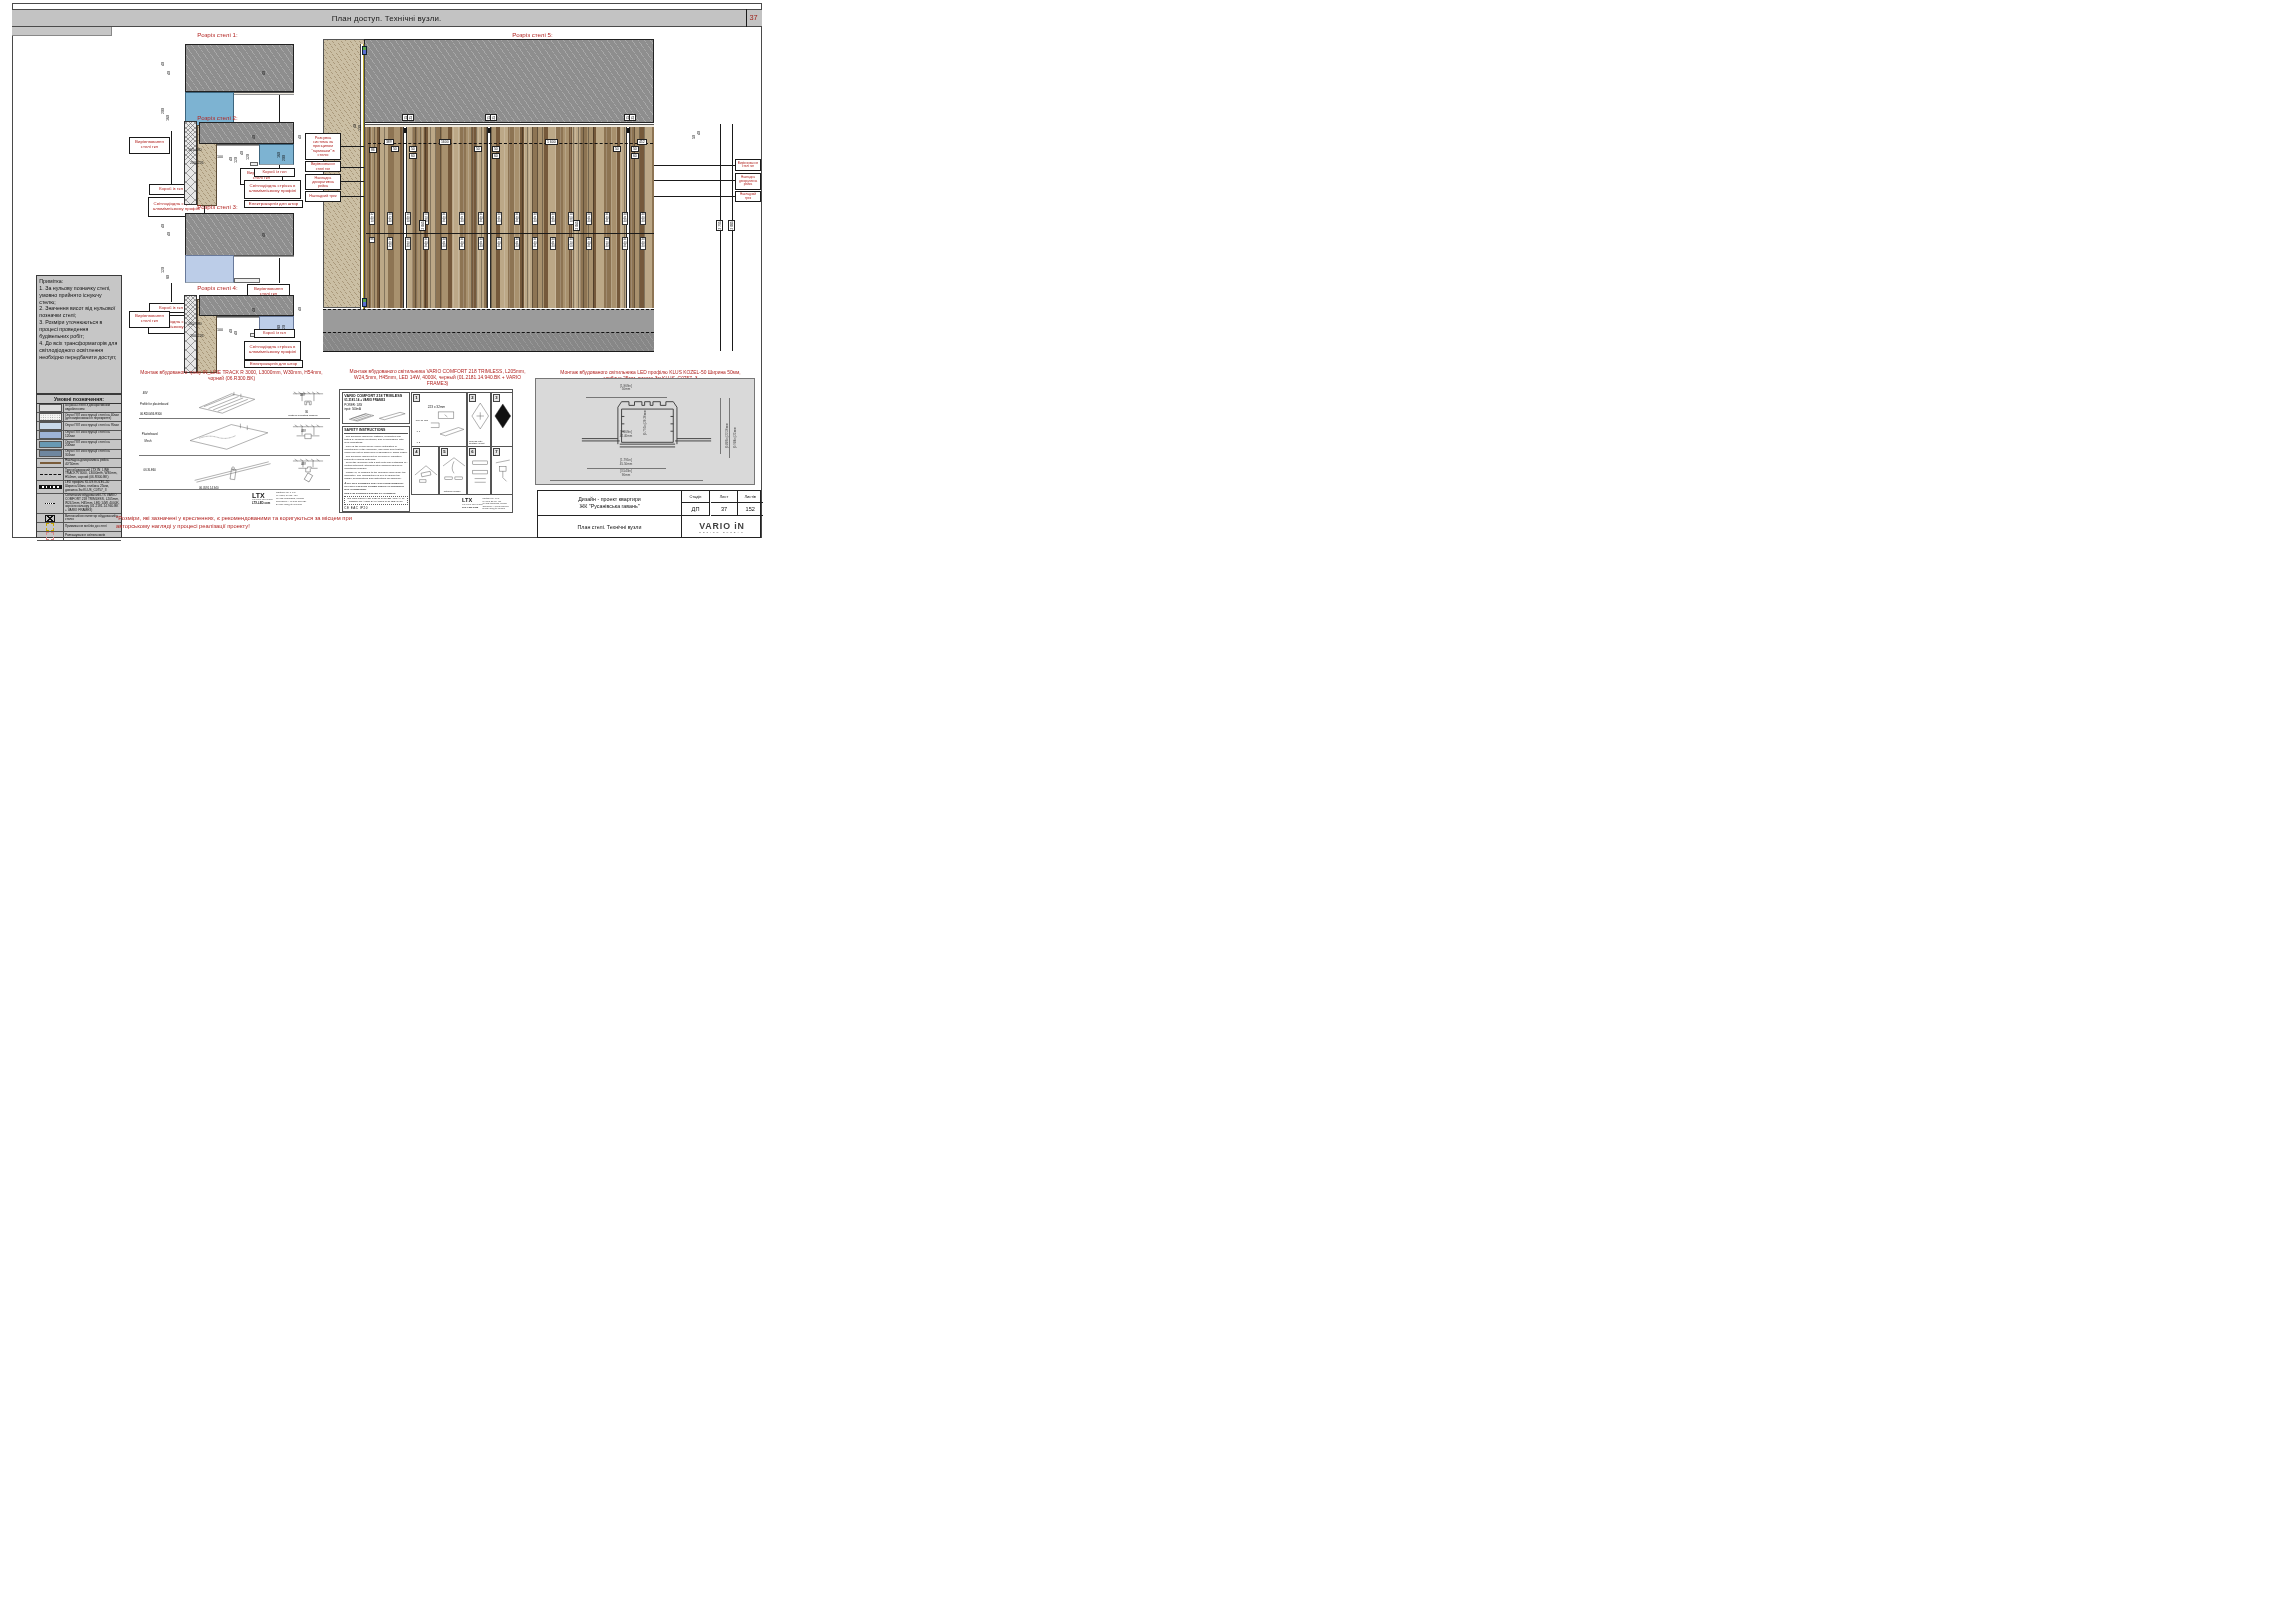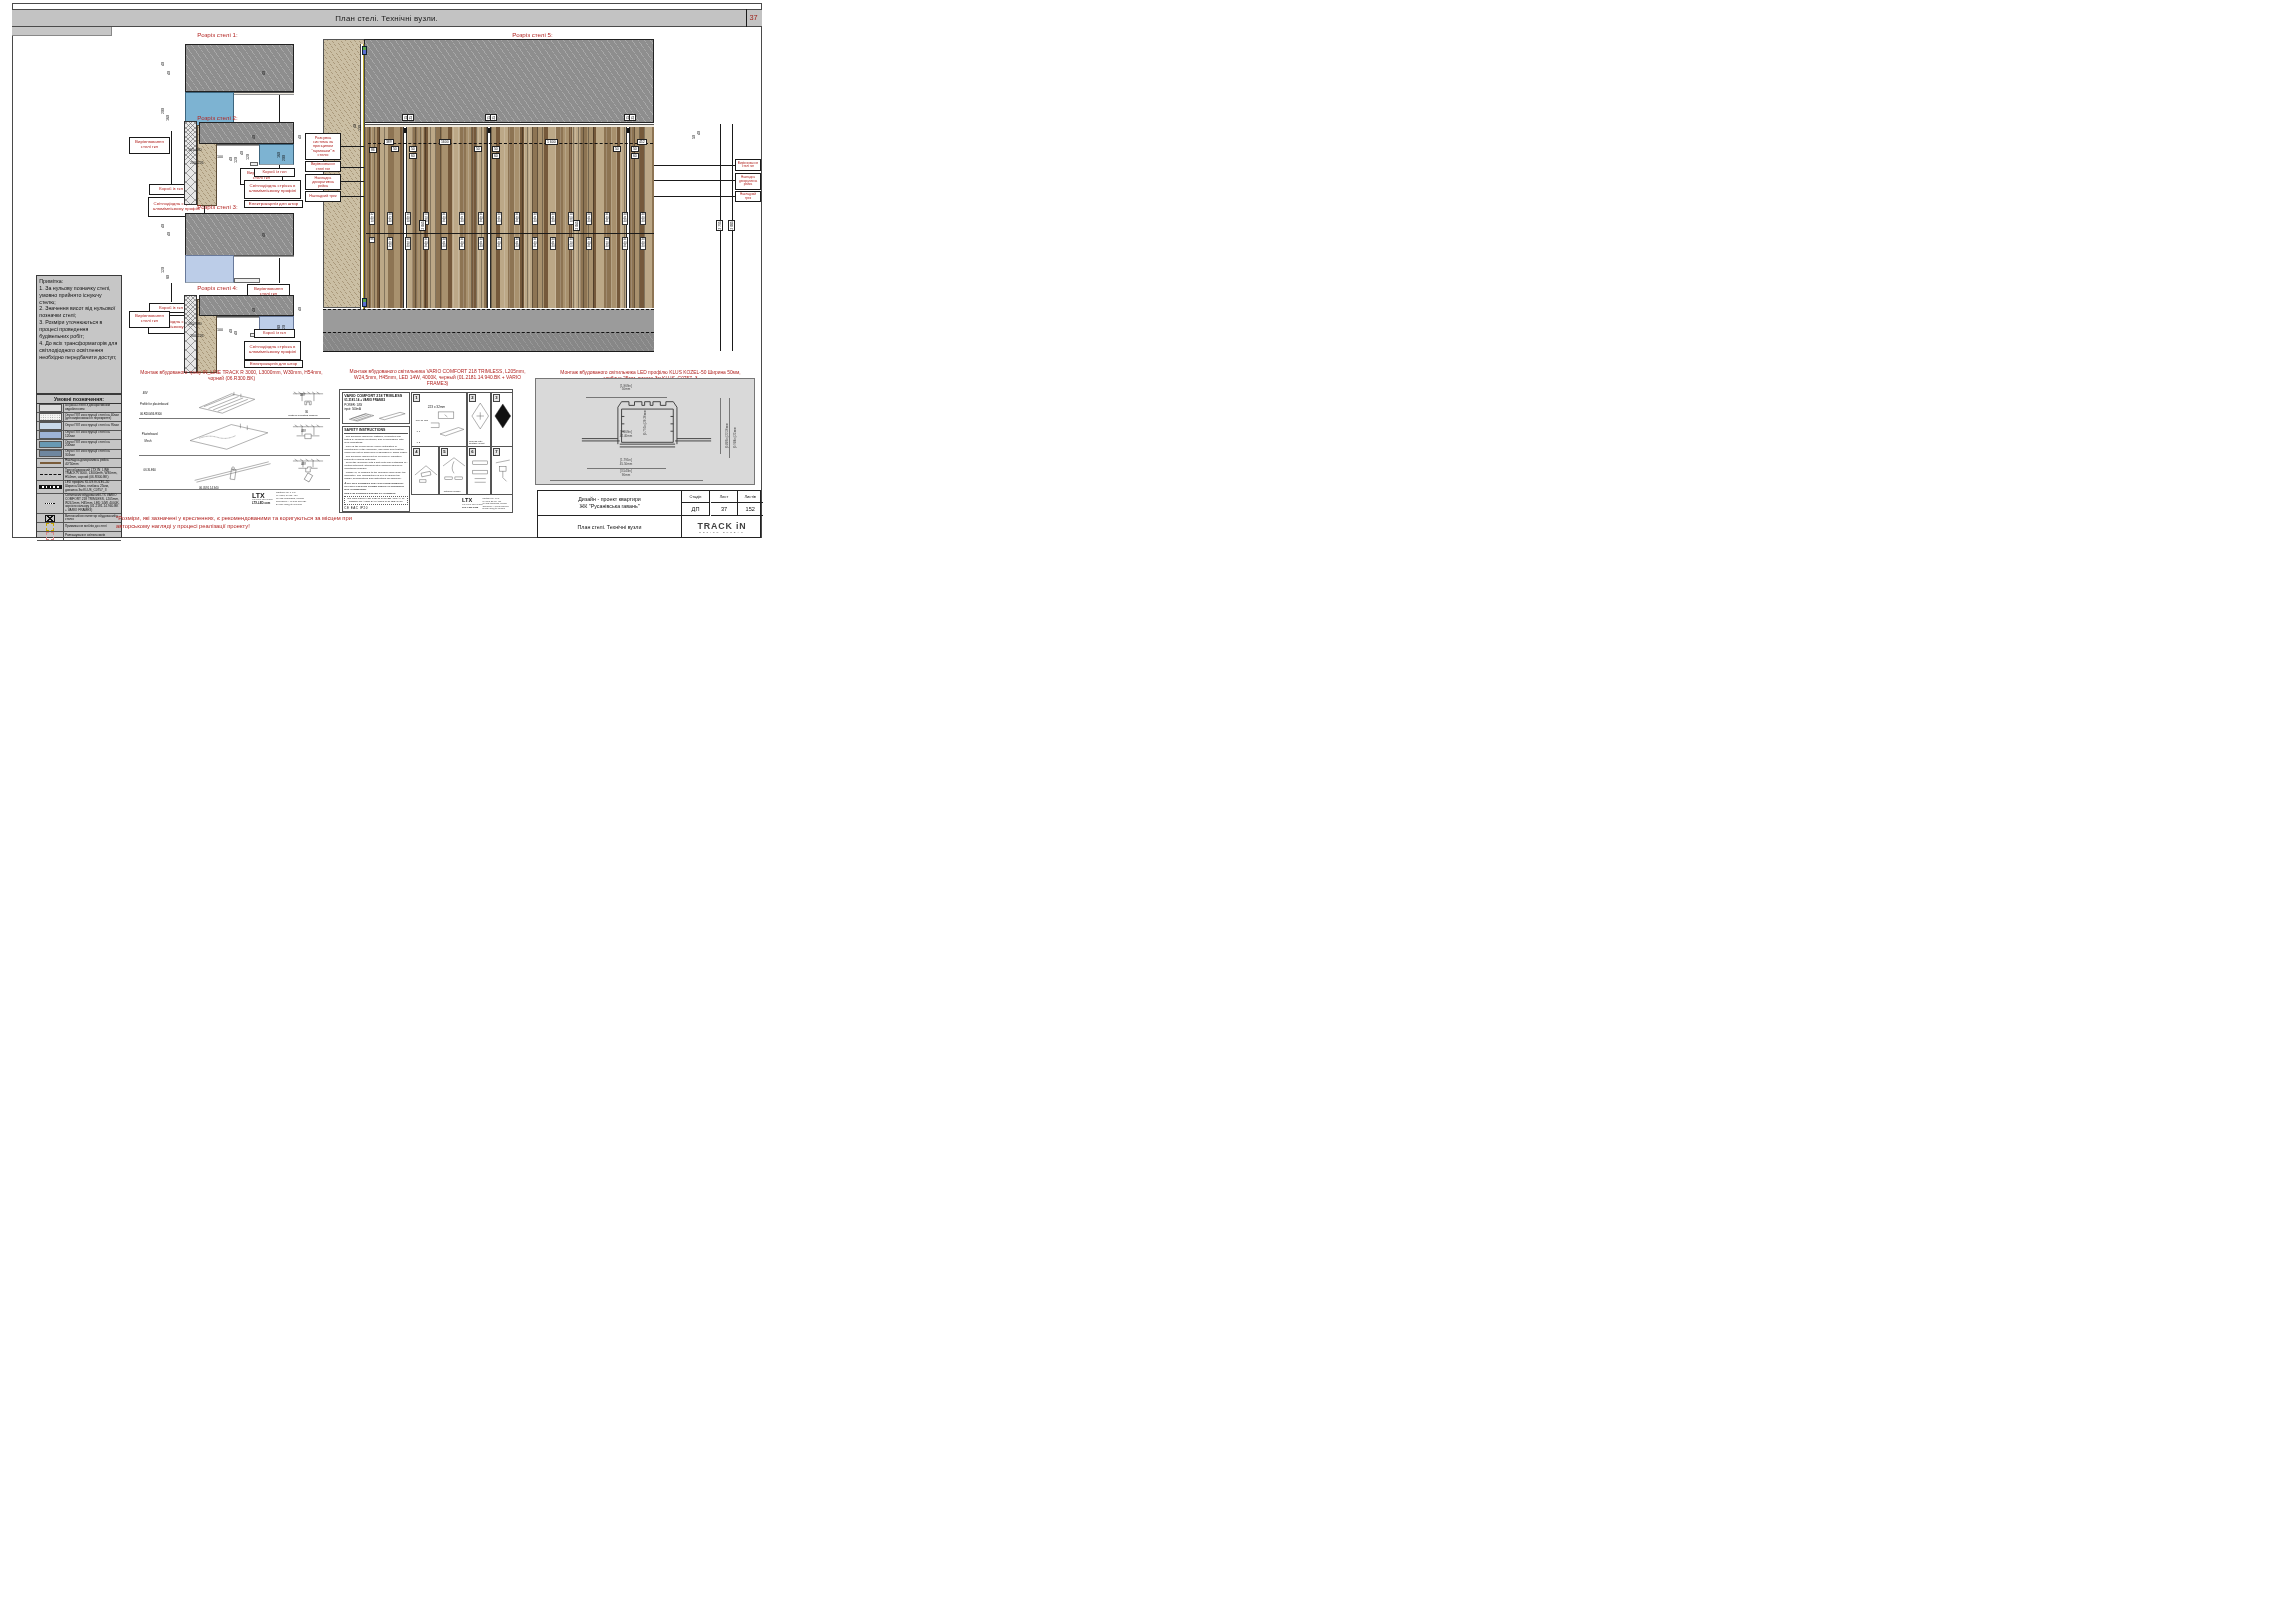--- a/index.html
+++ b/index.html
@@ -81,21 +81,21 @@
   .kvdim{position:absolute;font-size:3px;color:#444;transform:rotate(-90deg);transform-origin:left top;white-space:nowrap;}
   svg{display:block;}
 </style>
 </head>
 <body>
 
 <div id="page">
 
   <div class="abs sheet" style="left:11.6px;top:3.2px;width:750px;height:535px;"></div>
   <div class="abs hdr" style="left:11.6px;top:8.8px;width:750px;height:18.5px;">
-    <div class="hdr-title">План стелі. Технічні вузли.</div>
+    <div class="hdr-title">План доступ. Технічні вузли.</div>
   </div>
   <div class="ln" style="left:746px;top:8.8px;width:0.9px;height:18.5px;"></div>
   <div class="abs pageno" style="left:746px;top:8.8px;width:15px;height:18.5px;">37</div>
   <div class="abs" style="left:11.6px;top:27px;width:100px;height:8.8px;background:#c6c6c6;border-right:0.5px solid #888;border-bottom:0.5px solid #888;"></div>
 
   <div class="secTitle" style="left:134px;top:31px;">Розріз стелі 1:</div>
   <div class="abs slab" style="left:185px;top:44px;width:109px;height:48px;"></div>
   <div class="abs plaster" style="left:234px;top:92px;width:60px;height:2.8px;"></div>
   <div class="abs blueBox" style="left:185px;top:92px;width:49px;height:39px;"></div>
   <div class="abs notch" style="left:234px;top:125px;width:26px;height:6px;"></div>
@@ -676,19 +676,19 @@
     <div class="tbcell pre" style="left:0;top:0;width:144px;height:25.4px;border-right:0.9px solid #222;border-bottom:0.9px solid #222;font-size:5.3px;line-height:1.3;">Дизайн - проект квартири
 ЖК "Русанівська гавань"</div>
     <div class="tbcell" style="left:0;top:25.4px;width:144px;height:22px;border-right:0.9px solid #222;font-size:5.3px;">План стелі. Технічні вузли</div>
     <div class="tbcell" style="left:144px;top:0;width:28px;height:12px;border-right:0.5px solid #222;border-bottom:0.5px solid #222;font-size:3.9px;">Стадія</div>
     <div class="tbcell" style="left:173px;top:0;width:27px;height:12px;border-right:0.5px solid #222;border-bottom:0.5px solid #222;font-size:3.9px;">Лист</div>
     <div class="tbcell" style="left:200px;top:0;width:24.5px;height:12px;border-bottom:0.5px solid #222;font-size:3.9px;">Листів</div>
     <div class="tbcell" style="left:144px;top:12px;width:28px;height:13.4px;border-right:0.5px solid #222;border-bottom:0.9px solid #222;font-size:5.6px;">ДП</div>
     <div class="tbcell" style="left:173px;top:12px;width:27px;height:13.4px;border-right:0.5px solid #222;border-bottom:0.9px solid #222;font-size:5.6px;">37</div>
     <div class="tbcell" style="left:200px;top:12px;width:24.5px;height:13.4px;border-bottom:0.9px solid #222;font-size:5.6px;">152</div>
     <div class="tbcell" style="left:144px;top:25.4px;width:80px;height:22px;flex-direction:column;">
-      <div class="logoTouch">TRACK iN</div>
+      <div class="logoTouch">VARIO iN</div>
       <div class="logoSub">DESIGN BUREAU</div>
     </div>
   </div>
 
 </div>
 
 
 </body></html>

